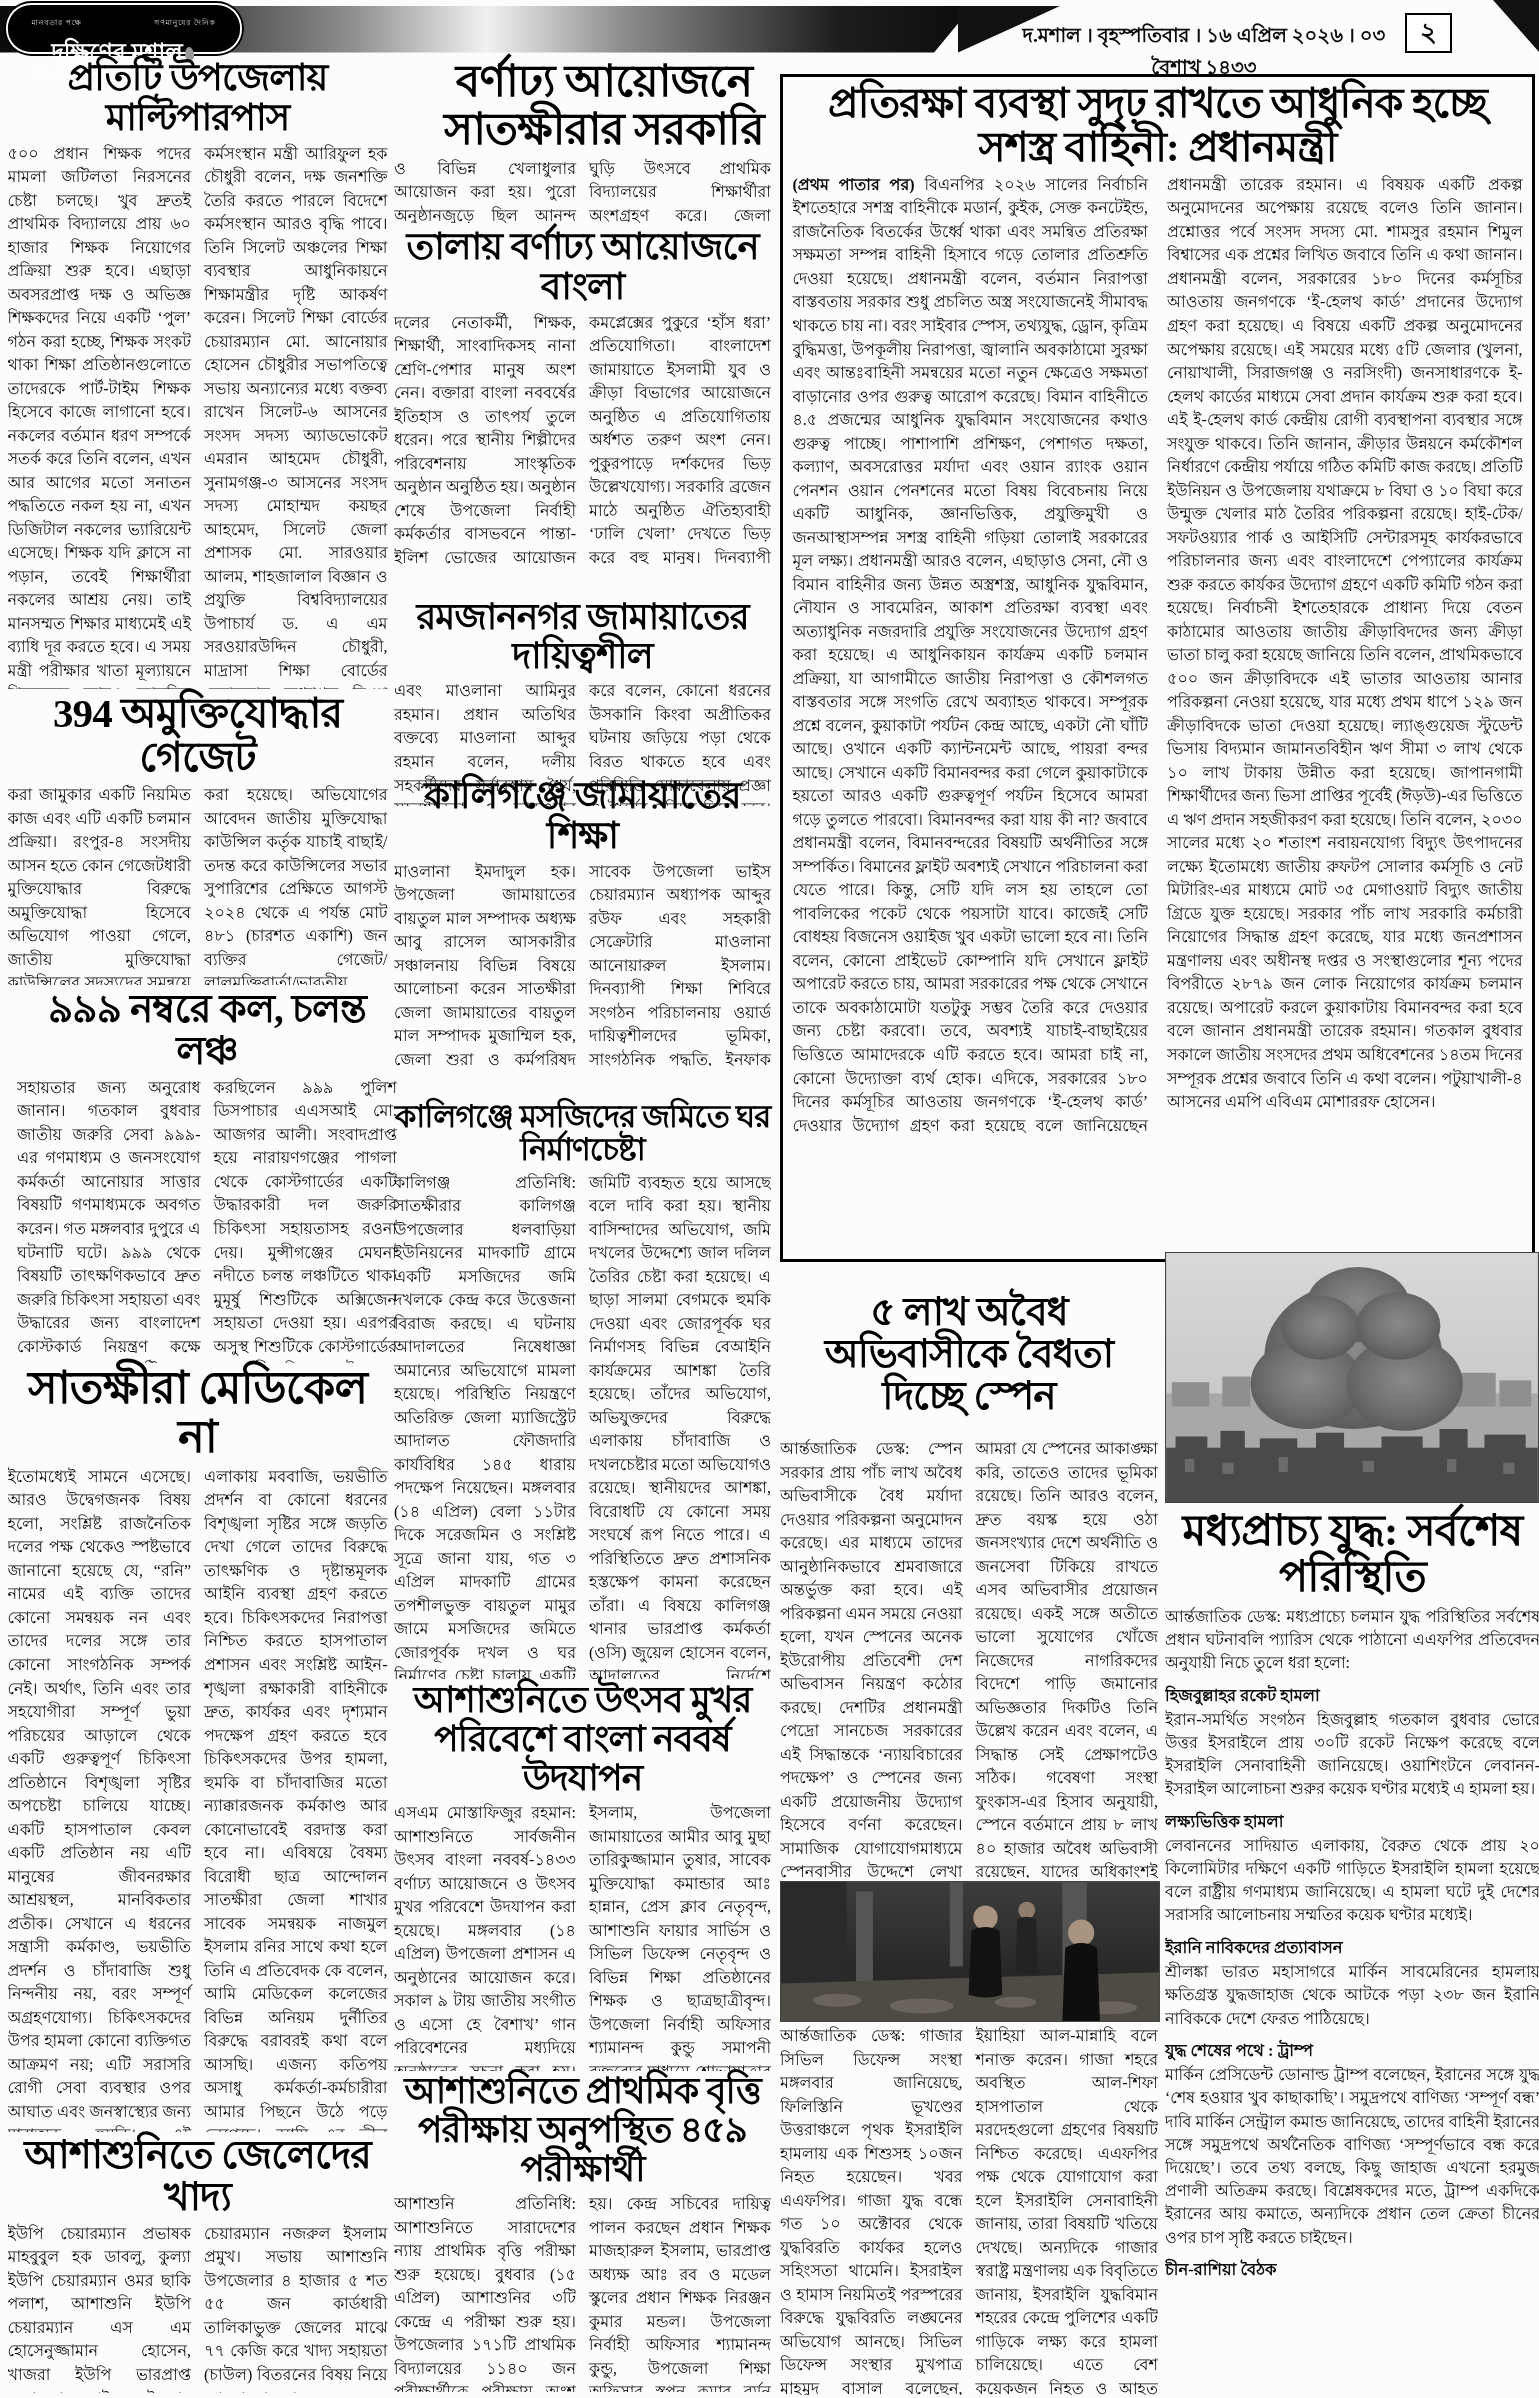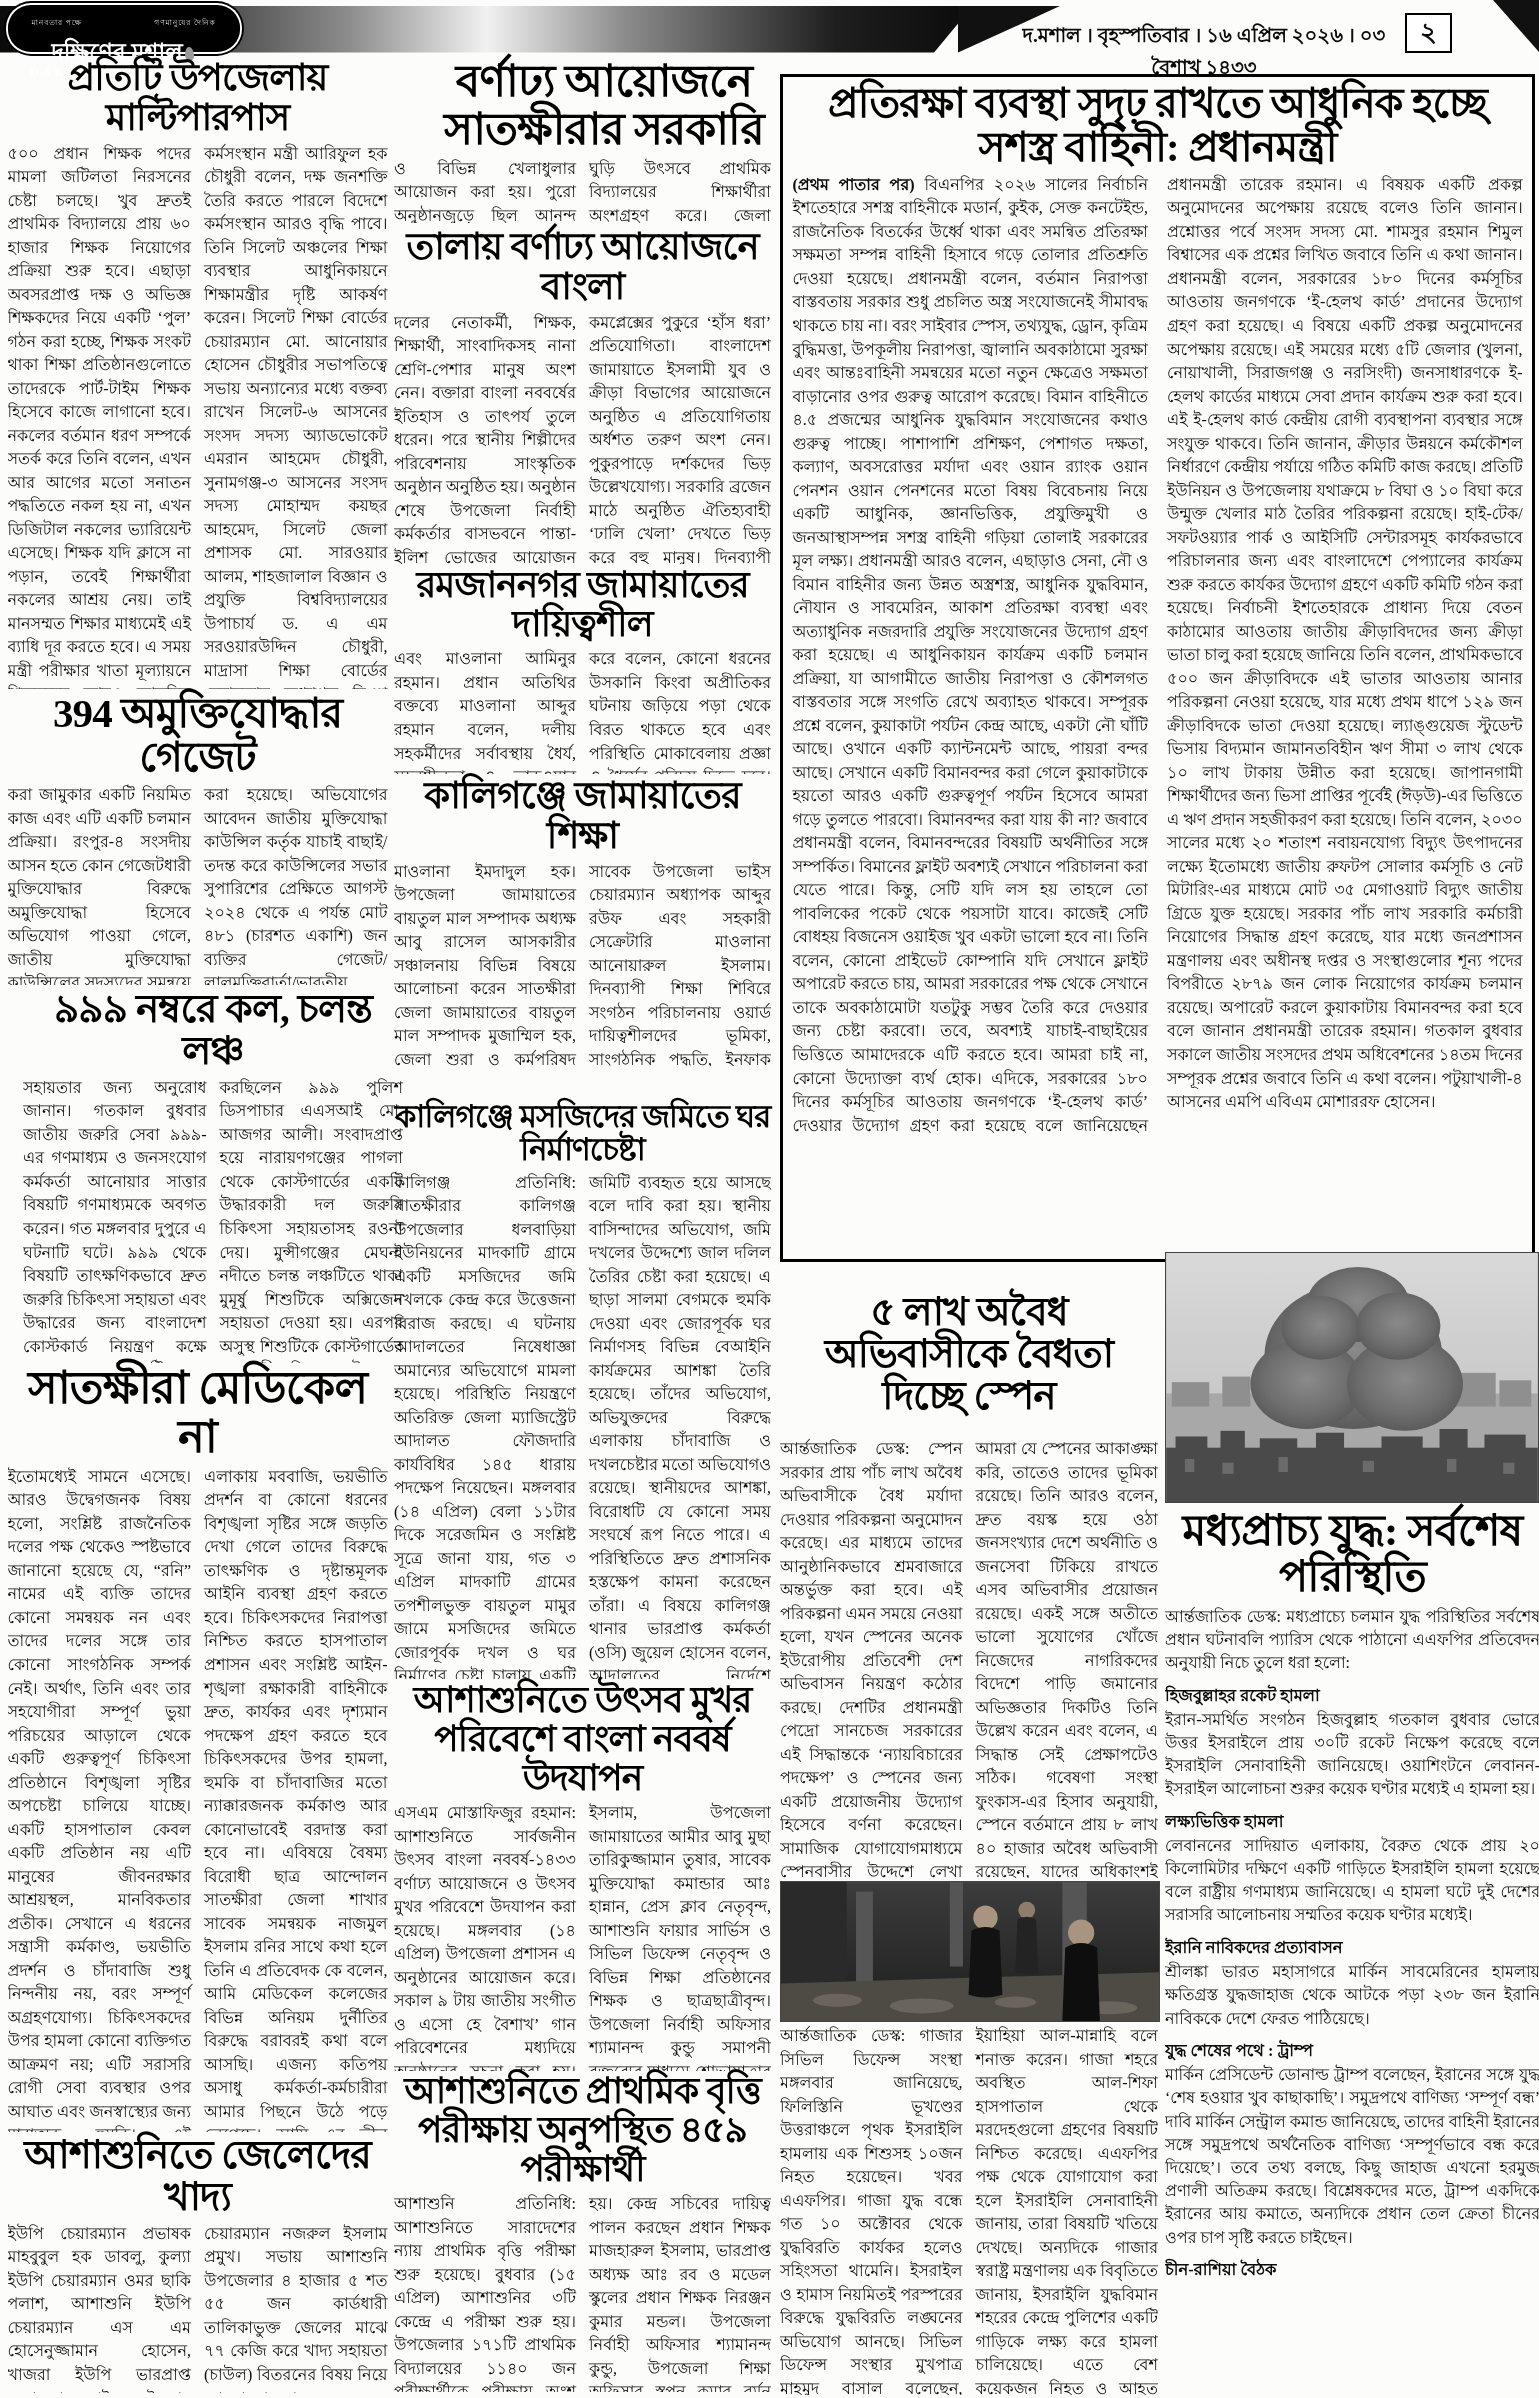--- a/index.html
+++ b/index.html
@@ -58,21 +58,21 @@
   <div class="art" style="left:7.5px;top:58px;width:380px;height:631px;">
     <h2 class="hl" style="font-size:37px;">প্রতিটি উপজেলায় মাল্টিপারপাস</h2>
     <div class="bd c2">৫০০ প্রধান শিক্ষক পদের মামলা জটিলতা নিরসনের চেষ্টা চলছে। খুব দ্রুতই প্রাথমিক বিদ্যালয়ে প্রায় ৬০ হাজার শিক্ষক নিয়োগের প্রক্রিয়া শুরু হবে। এছাড়া অবসরপ্রাপ্ত দক্ষ ও অভিজ্ঞ শিক্ষকদের নিয়ে একটি ‘পুল’ গঠন করা হচ্ছে, শিক্ষক সংকট থাকা শিক্ষা প্রতিষ্ঠানগুলোতে তাদেরকে পার্ট-টাইম শিক্ষক হিসেবে কাজে লাগানো হবে। নকলের বর্তমান ধরণ সম্পর্কে সতর্ক করে তিনি বলেন, এখন আর আগের মতো সনাতন পদ্ধতিতে নকল হয় না, এখন ডিজিটাল নকলের ভ্যারিয়েন্ট এসেছে। শিক্ষক যদি ক্লাসে না পড়ান, তবেই শিক্ষার্থীরা নকলের আশ্রয় নেয়। তাই মানসম্মত শিক্ষার মাধ্যমেই এই ব্যাধি দূর করতে হবে। এ সময় মন্ত্রী পরীক্ষার খাতা মূল্যায়নে শিক্ষকদের আরও আন্তরিক হওয়ার আহ্বান জানান। শিক্ষামন্ত্রী জানান, সিলেট-ঢাকা মহাসড়ক প্রশস্তকরণে ক্ষতিগ্রস্ত ১৮টি প্রাথমিক বিদ্যালয়কে অগ্রাধিকার ভিত্তিতে পুনর্নির্মাণ প্রকল্পে অন্তর্ভুক্ত করা হবে। এছাড়া কারিগরি শিক্ষার প্রসার ও নৈতিক শিক্ষা নিশ্চিত করতে সরকার কাজ করছে। বিশেষ অতিথির বক্তব্যে প্রবাসী কল্যাণ ও বৈদেশিক কর্মসংস্থান এবং শ্রম ও কর্মসংস্থান মন্ত্রী আরিফুল হক চৌধুরী বলেন, দক্ষ জনশক্তি তৈরি করতে পারলে বিদেশে কর্মসংস্থান আরও বৃদ্ধি পাবে। তিনি সিলেট অঞ্চলের শিক্ষা ব্যবস্থার আধুনিকায়নে শিক্ষামন্ত্রীর দৃষ্টি আকর্ষণ করেন। সিলেট শিক্ষা বোর্ডের চেয়ারম্যান মো. আনোয়ার হোসেন চৌধুরীর সভাপতিত্বে সভায় অন্যান্যের মধ্যে বক্তব্য রাখেন সিলেট-৬ আসনের সংসদ সদস্য অ্যাডভোকেট এমরান আহমেদ চৌধুরী, সুনামগঞ্জ-৩ আসনের সংসদ সদস্য মোহাম্মদ কয়ছর আহমেদ, সিলেট জেলা প্রশাসক মো. সারওয়ার আলম, শাহজালাল বিজ্ঞান ও প্রযুক্তি বিশ্ববিদ্যালয়ের উপাচার্য ড. এ এম সরওয়ারউদ্দিন চৌধুরী, মাদ্রাসা শিক্ষা বোর্ডের চেয়ারম্যান অধ্যাপক মিঞা মো. নুরুল হক, কারিগরি শিক্ষা বোর্ডের চেয়ারম্যান প্রকৌশলী মো. রুহুল আমিন। এতে আরও বক্তব্য রাখেন সিলেট মহানগর বিএনপির ভারপ্রাপ্ত সভাপতি রেজাউল হাসান কয়েস ও সাধারণ সম্পাদক ইমদাদ হোসেন চৌধুরী। এছাড়া অনুষ্ঠানে সিলেট অঞ্চলের কেন্দ্র সচিবসহ শিক্ষা প্রশাসনের কর্মকর্তাগণ মতবিনিময় সভায় অংশ নেন।</div>
   </div>
 
   <div class="art" style="left:7.5px;top:691px;width:380px;height:294px;">
     <h2 class="hl" style="font-size:41px;">394 অমুক্তিযোদ্ধার গেজেট</h2>
     <div class="bd c2">করা জামুকার একটি নিয়মিত কাজ এবং এটি একটি চলমান প্রক্রিয়া। রংপুর-৪ সংসদীয় আসন হতে কোন গেজেটধারী মুক্তিযোদ্ধার বিরুদ্ধে অমুক্তিযোদ্ধা হিসেবে অভিযোগ পাওয়া গেলে, জাতীয় মুক্তিযোদ্ধা কাউন্সিলের সদস্যদের সমন্বয়ে গঠিত উপকমিটি কর্তৃক তদন্ত/শুনানি মাধ্যমে যাচাই-বাছাই করে অমুক্তিযোদ্ধা প্রমাণিত হলে মুক্তিযোদ্ধার তালিকা হতে বাদ দেওয়ার সুপারিশ করা হবে। তিনি বলেন, এ মন্ত্রণালয়ে আগস্ট ২০২৪ থেকে এ পর্যন্ত মোট ৮৪২টি অমুক্তিযোদ্ধা সংক্রান্ত অভিযোগের আবেদন জাতীয় মুক্তিযোদ্ধা কাউন্সিলে প্রেরণ করা হয়েছে। অভিযোগের আবেদন জাতীয় মুক্তিযোদ্ধা কাউন্সিল কর্তৃক যাচাই বাছাই/তদন্ত করে কাউন্সিলের সভার সুপারিশের প্রেক্ষিতে আগস্ট ২০২৪ থেকে এ পর্যন্ত মোট ৪৮১ (চারশত একাশি) জন ব্যক্তির গেজেট/লালমুক্তিবার্তা/ভারতীয় তালিকা বাতিল করার সুপারিশ করায় এ মন্ত্রণালয় হতে তাদের গেজেট/লালমুক্তিবার্তা/ভারতীয় তালিকা বাতিল করা হয়েছে। উল্লেখ্য, জামুকা প্রতিষ্ঠার পর থেকে এ পর্যন্ত মোট ৬৪৭৬ জনের গেজেট/লালমুক্তিবার্তা/ভারতীয় তালিকা বাতিল করা হয়েছে।</div>
   </div>
 
-  <div class="art" style="left:23px;top:988px;width:380px;height:375px;">
+  <div class="art" style="left:17px;top:988px;width:380px;height:375px;">
     <h2 class="hl" style="font-size:39px;">৯৯৯ নম্বরে কল, চলন্ত লঞ্চ</h2>
     <div class="bd c2">সহায়তার জন্য অনুরোধ জানান। গতকাল বুধবার জাতীয় জরুরি সেবা ৯৯৯-এর গণমাধ্যম ও জনসংযোগ কর্মকর্তা আনোয়ার সাত্তার বিষয়টি গণমাধ্যমকে অবগত করেন। গত মঙ্গলবার দুপুরে এ ঘটনাটি ঘটে। ৯৯৯ থেকে বিষয়টি তাৎক্ষণিকভাবে দ্রুত জরুরি চিকিৎসা সহায়তা এবং উদ্ধারের জন্য বাংলাদেশ কোস্টকার্ড নিয়ন্ত্রণ কক্ষে জানানো হয়। কলটি গ্রহণ করেছিলেন ৯৯৯ কলটেকার কনস্টেবল ফারজানা আক্তার এবং বিষয়টি উদ্ধার সংশ্লিষ্ট কোস্টগার্ড ইউনিটের সঙ্গে তদারক এবং সমন্বয় করছিলেন ৯৯৯ পুলিশ ডিসপাচার এএসআই মো. আজগর আলী। সংবাদপ্রাপ্ত হয়ে নারায়ণগঞ্জের পাগলা থেকে কোস্টগার্ডের একটি উদ্ধারকারী দল জরুরি চিকিৎসা সহায়তাসহ রওনা দেয়। মুন্সীগঞ্জের মেঘনা নদীতে চলন্ত লঞ্চটিতে থাকা মুমূর্ষু শিশুটিকে অক্সিজেন সহায়তা দেওয়া হয়। এরপর অসুস্থ শিশুটিকে কোস্টগার্ডের দ্রুতগামী স্পিডবোটে করে সদরঘাটে পৌঁছে দেওয়া হয়। পরবর্তীতে সদরঘাট থেকে অ্যাম্বুলেন্সে করে কুমির্টোলা জেনারেল হাসপাতালে পাঠানো হয়।</div>
   </div>
 
   <div class="art" style="left:7.5px;top:1364px;width:380px;height:768px;">
     <h2 class="hl" style="font-size:45px;">সাতক্ষীরা মেডিকেল না</h2>
     <div class="bd c2">ইতোমধ্যেই সামনে এসেছে। আরও উদ্বেগজনক বিষয় হলো, সংশ্লিষ্ট রাজনৈতিক দলের পক্ষ থেকেও স্পষ্টভাবে জানানো হয়েছে যে, “রনি” নামের এই ব্যক্তি তাদের কোনো সমন্বয়ক নন এবং তাদের দলের সঙ্গে তার কোনো সাংগঠনিক সম্পর্ক নেই। অর্থাৎ, তিনি এবং তার সহযোগীরা সম্পূর্ণ ভুয়া পরিচয়ের আড়ালে থেকে একটি গুরুত্বপূর্ণ চিকিৎসা প্রতিষ্ঠানে বিশৃঙ্খলা সৃষ্টির অপচেষ্টা চালিয়ে যাচ্ছে। একটি হাসপাতাল কেবল একটি প্রতিষ্ঠান নয় এটি মানুষের জীবনরক্ষার আশ্রয়স্থল, মানবিকতার প্রতীক। সেখানে এ ধরনের সন্ত্রাসী কর্মকাণ্ড, ভয়ভীতি প্রদর্শন ও চাঁদাবাজি শুধু নিন্দনীয় নয়, বরং সম্পূর্ণ অগ্রহণযোগ্য। চিকিৎসকদের উপর হামলা কোনো ব্যক্তিগত আক্রমণ নয়; এটি সরাসরি রোগী সেবা ব্যবস্থার ওপর আঘাত এবং জনস্বাস্থ্যের জন্য মারাত্মক হুমকি। এই প্রেক্ষাপটে সাতক্ষীরা মেডিকেল কলেজ হাসপাতালের ইন্টার্ন ডক্টরস অ্যাসোসিয়েশন প্রশাসনের নিকট জোরালোভাবে কিছু দাবিসমূহ উত্থাপন করছে তারমধ্যে প্রথমত, রনি এবং তার সহযোগীদের অবিলম্বে সাতক্ষীরা মেডিকেল কলেজ ও হাসপাতাল প্রাঙ্গণ থেকে স্থায়ীভাবে বহিষ্কার করতে হবে। ভবিষ্যতে রনি বা তার কোনো সহযোগীকে হাসপাতাল বা কলেজ এলাকায় মববাজি, ভয়ভীতি প্রদর্শন বা কোনো ধরনের বিশৃঙ্খলা সৃষ্টির সঙ্গে জড়তি দেখা গেলে তাদের বিরুদ্ধে তাৎক্ষণিক ও দৃষ্টান্তমূলক আইনি ব্যবস্থা গ্রহণ করতে হবে। চিকিৎসকদের নিরাপত্তা নিশ্চিত করতে হাসপাতাল প্রশাসন এবং সংশ্লিষ্ট আইন-শৃঙ্খলা রক্ষাকারী বাহিনীকে দ্রুত, কার্যকর এবং দৃশ্যমান পদক্ষেপ গ্রহণ করতে হবে চিকিৎসকদের উপর হামলা, হুমকি বা চাঁদাবাজির মতো ন্যাক্কারজনক কর্মকাণ্ড আর কোনোভাবেই বরদাস্ত করা হবে না। এবিষয়ে বৈষম্য বিরোধী ছাত্র আন্দোলন সাতক্ষীরা জেলা শাখার সাবেক সমন্বয়ক নাজমুল ইসলাম রনির সাথে কথা হলে তিনি এ প্রতিবেদক কে বলেন, আমি মেডিকেল কলেজের বিভিন্ন অনিয়ম দুর্নীতির বিরুদ্ধে বরাবরই কথা বলে আসছি। এজন্য কতিপয় অসাধু কর্মকর্তা-কর্মচারীরা আমার পিছনে উঠে পড়ে লেগেছে। আমি এর তীব্র নিন্দা ও প্রতিবাদ জানায়। হাসপাতালের সেবামূলক ও মানবিক পরিবেশ ধ্বংসের যেকোনো অপচেষ্টার বিরুদ্ধে আমরা ঐক্যবদ্ধভাবে প্রতিরোধ গড়ে তুলতে দৃঢ় প্রতিজ্ঞ। অবিলম্বে কঠোর ও কার্যকর ব্যবস্থা গ্রহণ করে হাসপাতালের স্বাভাবিক পরিবেশ পুনঃপ্রতিষ্ঠা করুন এবং ভবিষ্যতে এ ধরনের ঘটনা রোধে স্থায়ী সমাধান নিশ্চিত করুন।</div>
   </div>
 
   <div class="art" style="left:7.5px;top:2134px;width:380px;height:259px;">
@@ -83,21 +83,21 @@
   <div class="art" style="left:394px;top:58px;width:377px;height:165px;">
     <h2 class="hl" style="font-size:44px;margin-left:43px;">বর্ণাঢ্য আয়োজনে সাতক্ষীরার সরকারি</h2>
     <div class="bd c2">ও বিভিন্ন খেলাধুলার আয়োজন করা হয়। পুরো অনুষ্ঠানজুড়ে ছিল আনন্দ আর প্রাণচাঞ্চল্য। শিক্ষক ও শিক্ষার্থীদের স্বতঃস্ফূর্ত অংশগ্রহণে এসব অনুষ্ঠান আরও প্রাণবন্ত হয়ে ওঠে। বিকেলে সাতক্ষীরা স্টেডিয়ামে জেলা প্রশাসনের ঘুড়ি উৎসবে প্রাথমিক বিদ্যালয়ের শিক্ষার্থীরা অংশগ্রহণ করে। জেলা প্রাথমিক শিক্ষা অফিসার মোঃ জানান, এ ধরনের আয়োজন শিক্ষার্থীদের বাঙালি সংস্কৃতির প্রতি ভালোবাসা তৈরিতে সাহায্য করে।</div>
   </div>
 
   <div class="art" style="left:394px;top:227px;width:377px;height:337px;">
     <h2 class="hl" style="font-size:37px;">তালায় বর্ণাঢ্য আয়োজনে বাংলা</h2>
     <div class="bd c2">দলের নেতাকর্মী, শিক্ষক, শিক্ষার্থী, সাংবাদিকসহ নানা শ্রেণি-পেশার মানুষ অংশ নেন। বক্তারা বাংলা নববর্ষের ইতিহাস ও তাৎপর্য তুলে ধরেন। পরে স্থানীয় শিল্পীদের পরিবেশনায় সাংস্কৃতিক অনুষ্ঠান অনুষ্ঠিত হয়। অনুষ্ঠান শেষে উপজেলা নির্বাহী কর্মকর্তার বাসভবনে পান্তা-ইলিশ ভোজের আয়োজন করা হয়। অংশগ্রহণকারীরা এ আয়োজনে অংশ নেন। এদিকে উৎসবে ভিন্ন মাত্রা যোগ করে তালা উপজেলা কমপ্লেক্সের পুকুরে ‘হাঁস ধরা’ প্রতিযোগিতা। বাংলাদেশ জামায়াতে ইসলামী যুব ও ক্রীড়া বিভাগের আয়োজনে অনুষ্ঠিত এ প্রতিযোগিতায় অর্ধশত তরুণ অংশ নেন। পুকুরপাড়ে দর্শকদের ভিড় উল্লেখযোগ্য। সরকারি ব্রজেন মাঠে অনুষ্ঠিত ঐতিহ্যবাহী ‘ঢালি খেলা’ দেখতে ভিড় করে বহু মানুষ। দিনব্যাপী সাধারণ মানুষের উৎসাহ-উদ্দীপনা ও আনন্দঘন পরিবেশে স্বাগত জানান সকল মানুষ।</div>
   </div>
 
-  <div class="art" style="left:394px;top:566px;width:377px;height:208px;align-items:center;">
+  <div class="art" style="left:394px;top:598px;width:377px;height:208px;align-items:center;">
     <h2 class="hl" style="font-size:36px;">রমজাননগর জামায়াতের দায়িত্বশীল</h2>
     <div class="bd c2">এবং মাওলানা আমিনুর রহমান। প্রধান অতিথির বক্তব্যে মাওলানা আব্দুর রহমান বলেন, দলীয় সহকর্মীদের সর্বাবস্থায় ধৈর্য, সহনশীলতা ও তাকওয়ার সাথে পথ চলতে হবে। মহান আল্লাহর ওপর পূর্ণ তাওয়াক্কুল রেখে ইনসাফ ও ন্যায়ের ওপর দৃঢ় থাকতে হবে। তিনি সকলকে সতর্ক করে বলেন, কোনো ধরনের উসকানি কিংবা অপ্রীতিকর ঘটনায় জড়িয়ে পড়া থেকে বিরত থাকতে হবে এবং পরিস্থিতি মোকাবেলায় প্রজ্ঞা ও ধৈর্যের পরিচয় দিতে হবে। তিনি আরও বলেন, আমাদের প্রত্যেককে দায়িত্বশীলতার সাথে কাজ করতে হবে এবং সংগঠনের আদর্শ বাস্তবায়নে ঐক্যবদ্ধ থাকতে হবে।</div>
   </div>
 
   <div class="art" style="left:394px;top:776px;width:377px;height:290px;">
     <h2 class="hl" style="font-size:37px;">কালিগঞ্জে জামায়াতের শিক্ষা</h2>
     <div class="bd c2">মাওলানা ইমদাদুল হক। উপজেলা জামায়াতের বায়তুল মাল সম্পাদক অধ্যক্ষ আবু রাসেল আসকারীর সঞ্চালনায় বিভিন্ন বিষয়ে আলোচনা করেন সাতক্ষীরা জেলা জামায়াতের বায়তুল মাল সম্পাদক মুজাম্মিল হক, জেলা শুরা ও কর্মপরিষদ সদস্য মাওলানা আবু বকর সিদ্দিক, কালিগঞ্জ উপজেলা জামায়াতের আমীর মাওলানা আব্দুল ওহাব সিদ্দিকী, শ্যামনগর উপজেলা জামায়াতের আমীর মাওলানা আব্দুর রহমান, উপজেলা জামায়াতের সেক্রেটারি ও সাবেক উপজেলা ভাইস চেয়ারম্যান অধ্যাপক আব্দুর রউফ এবং সহকারী সেক্রেটারি মাওলানা আনোয়ারুল ইসলাম। দিনব্যাপী শিক্ষা শিবিরে সংগঠন পরিচালনায় ওয়ার্ড দায়িত্বশীলদের ভূমিকা, সাংগঠনিক পদ্ধতি, ইনফাক ফি সাবিলিল্লাহর গুরুত্ব, আনুগত্য, পরামর্শ ও মুহাসাবা, বর্তমান প্রেক্ষাপট, স্থানীয় নির্বাচন এবং বিশ্বব্যাপী ইসলামী আন্দোলনের বিভিন্ন দিক নিয়ে আলোচনা করা হয়।</div>
   </div>
 
   <div class="art" style="left:394px;top:1068px;width:377px;height:611px;">

